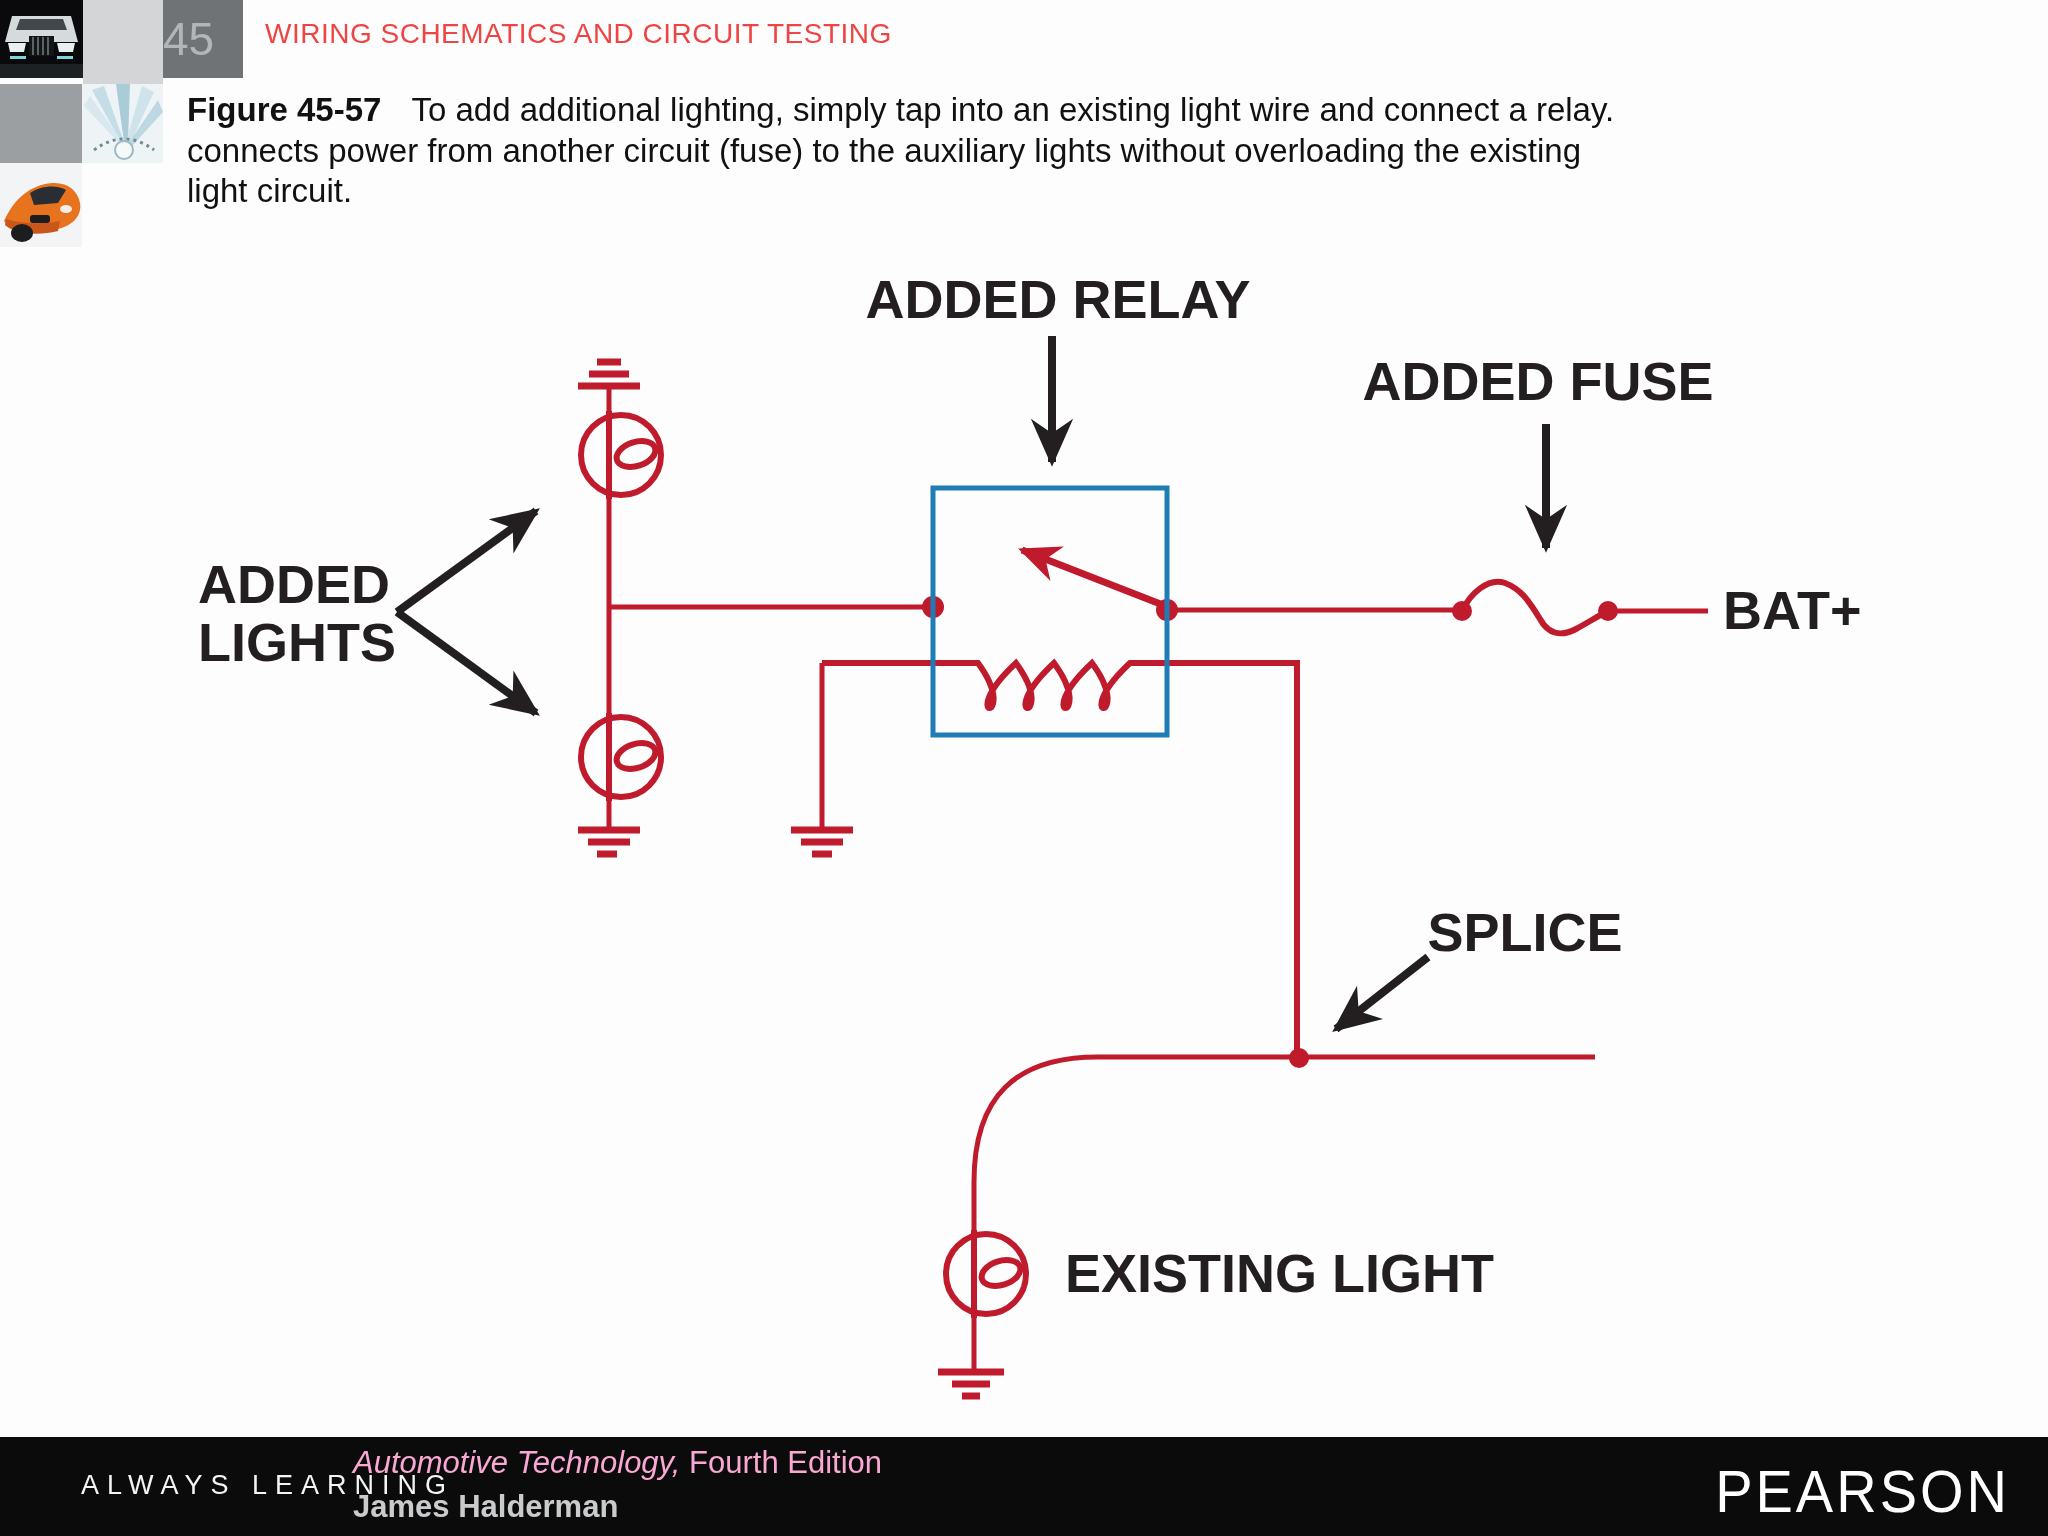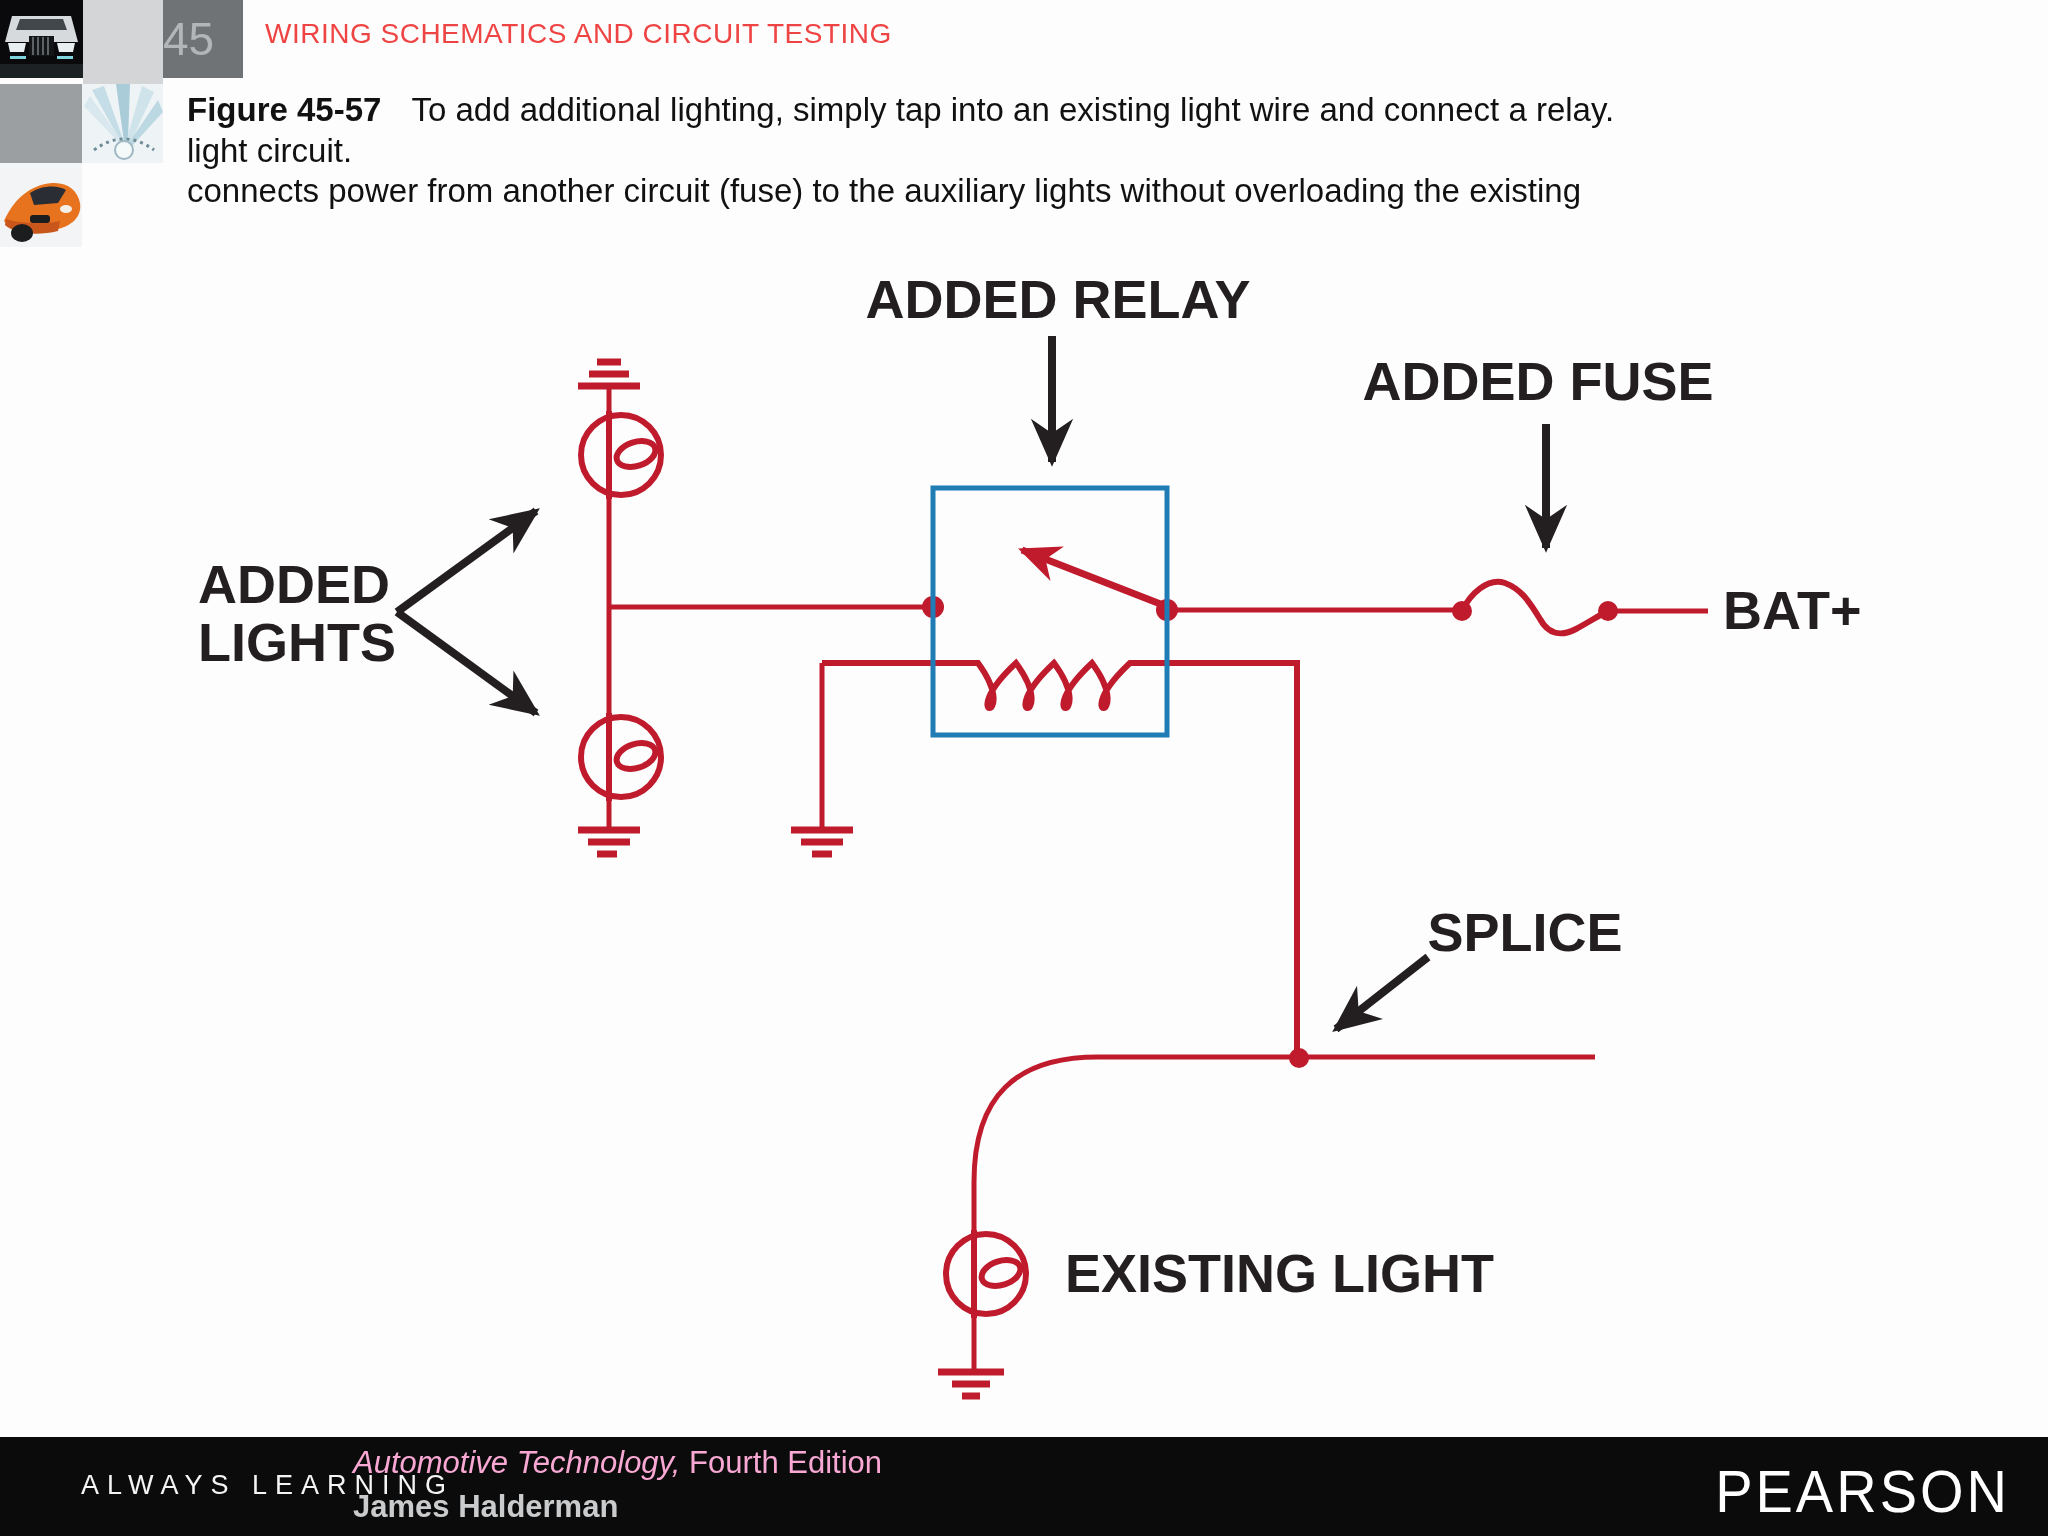--- a/index.html
+++ b/index.html
@@ -90,22 +90,22 @@
     <rect x="30" y="52" width="20" height="8" rx="3" fill="#1c1d1f"></rect>
   </svg>
 
   <div class="chapter-box">
     <span>45</span>
   </div>
   <div class="page-title">WIRING SCHEMATICS AND CIRCUIT TESTING</div>
 
   <div class="caption">
     <div class="cap-line"><span class="cap-bold">Figure 45-57</span><span class="cap-rest">To add additional lighting, simply tap into an existing light wire and connect a relay.</span></div>
+    <div class="cap-line">connects power from another circuit (fuse) to the auxiliary lights without overloading the existing</div>
     <div class="cap-line">light circuit.</div>
-    <div class="cap-line">connects power from another circuit (fuse) to the auxiliary lights without overloading the existing</div>
   </div>
 
   <svg class="diagram-svg" viewBox="0 0 2048 1536">
     <defs>
       <marker id="ah-black" viewBox="0 0 10 10" refX="9" refY="5" markerWidth="6" markerHeight="6" orient="auto">
         <path d="M 10 5 L 0 0.6 L 3 5 L 0 9.4 Z" fill="#231f20"></path>
       </marker>
       <marker id="ah-red" viewBox="0 0 10 10" refX="9" refY="5" markerWidth="6" markerHeight="6" orient="auto">
         <path d="M 10 5 L 0 0.6 L 3 5 L 0 9.4 Z" fill="#c01b2d"></path>
       </marker>

